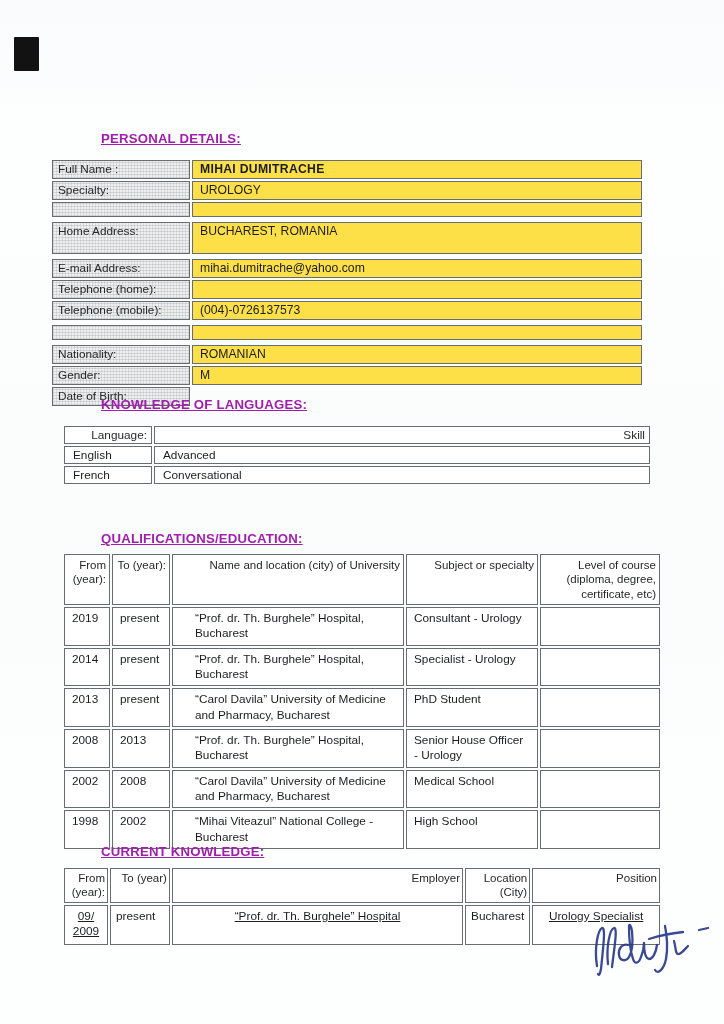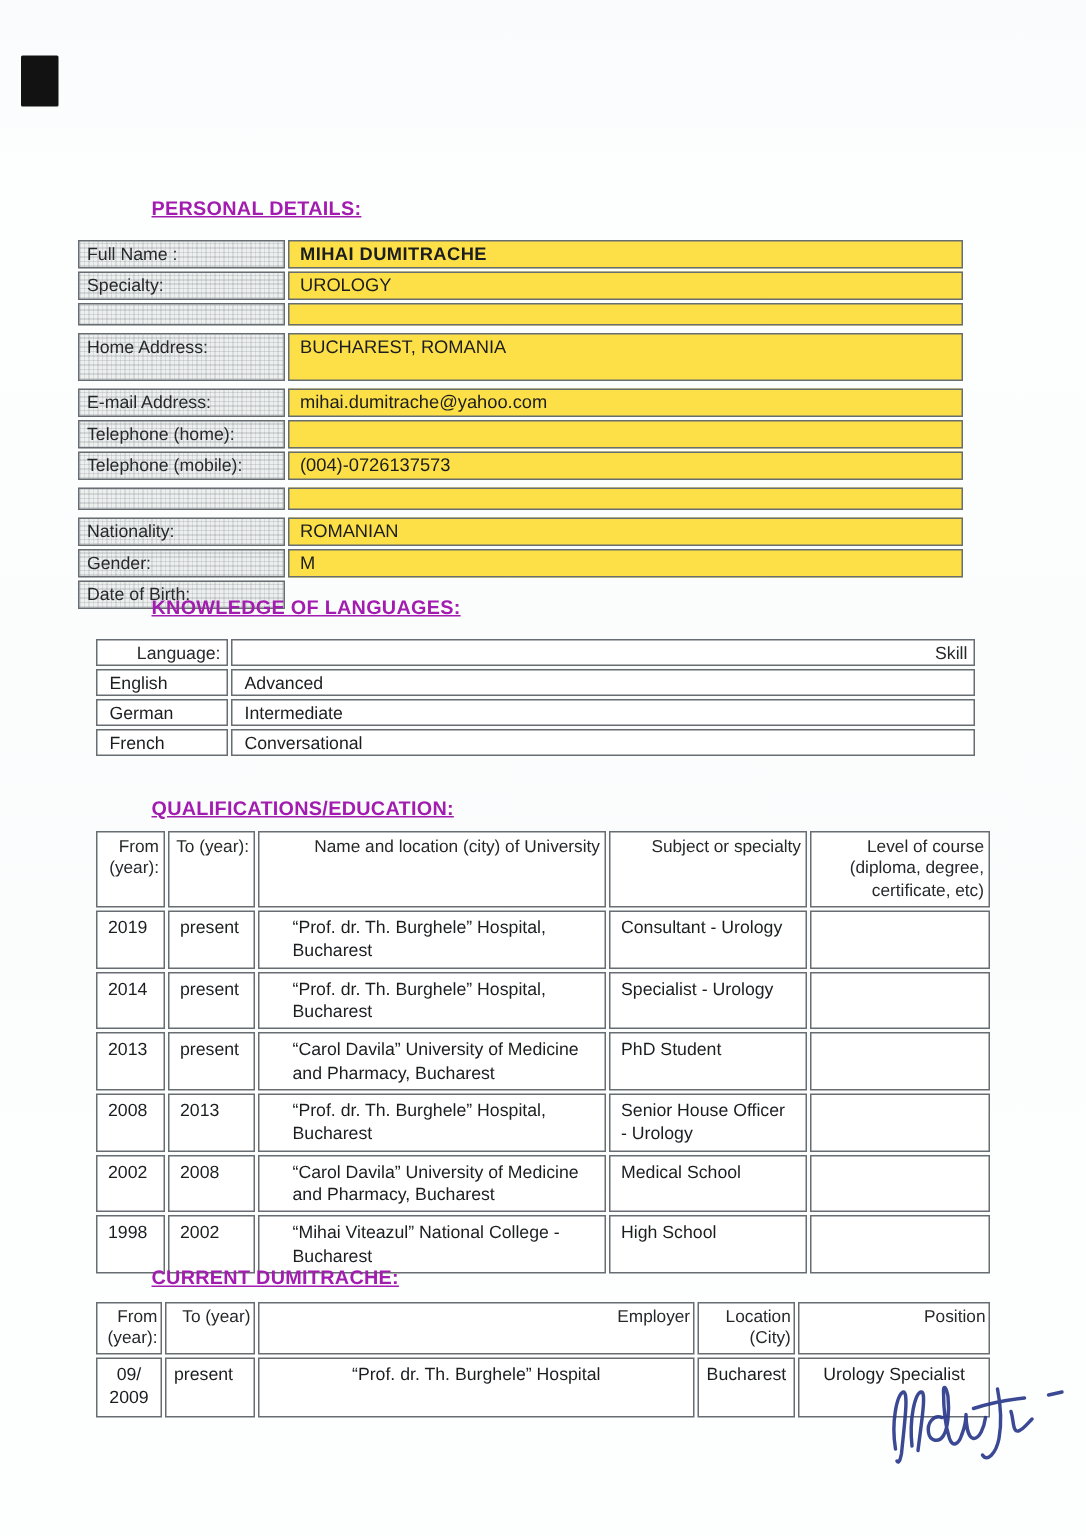--- a/index.html
+++ b/index.html
@@ -63,21 +63,21 @@
 
   
   #emp { left:62px; top:866px; width:600px; }
   #emp col.c-from { width:44px; }
   #emp col.c-to   { width:60px; }
   #emp col.c-empl { width:292px; }
   #emp col.c-loc  { width:64px; }
   #emp col.c-pos  { width:128px; }
   #emp th { padding:2px 2px; font-size:11.5px; line-height:1.25; }
   #emp td { padding:3px 5px; line-height:1.3; height:32px; }
-  #emp td.ctr { text-align:center; }
+  #emp td.ctr { text-align:center;text-decoration:underline; }
 
   .signature { position:absolute; left:590px; top:914px; width:128px; height:68px; }
 </style>
 </head>
 <body>
 
 <div class="page">
 
   <div class="corner-mark"></div>
 
@@ -137,24 +137,20 @@
         <col>
       </colgroup>
     <tbody>
         <tr>
       <th class="shaded">Language:</th>
       <th class="shaded">Skill</th>
     </tr>
     <tr>
       <td>English</td>
       <td>Advanced</td>
-    </tr>
-    <tr>
-      <td>German</td>
-      <td>Intermediate</td>
     </tr>
     <tr>
       <td>French</td>
       <td>Conversational</td>
     </tr>
   </tbody>
     </table>
 
   <div class="heading" style="top:531px;">QUALIFICATIONS/EDUCATION:</div>
 
@@ -214,21 +210,21 @@
     <tr>
       <td>1998</td>
       <td>2002</td>
       <td class="c-name">“Mihai Viteazul” National College - Bucharest</td>
       <td>High School</td>
       <td></td>
     </tr>
     </tbody>
   </table>
 
-  <div class="heading" style="top:844px;">CURRENT DUMITRACHE:</div>
+  <div class="heading" style="top:844px;">CURRENT KNOWLEDGE:</div>
 
   <table class="scan" id="emp">
     <colgroup>
         <col class="c-from">
         <col class="c-to">
         <col class="c-empl">
         <col class="c-loc">
         <col class="c-pos">
       </colgroup>
     <tbody>

